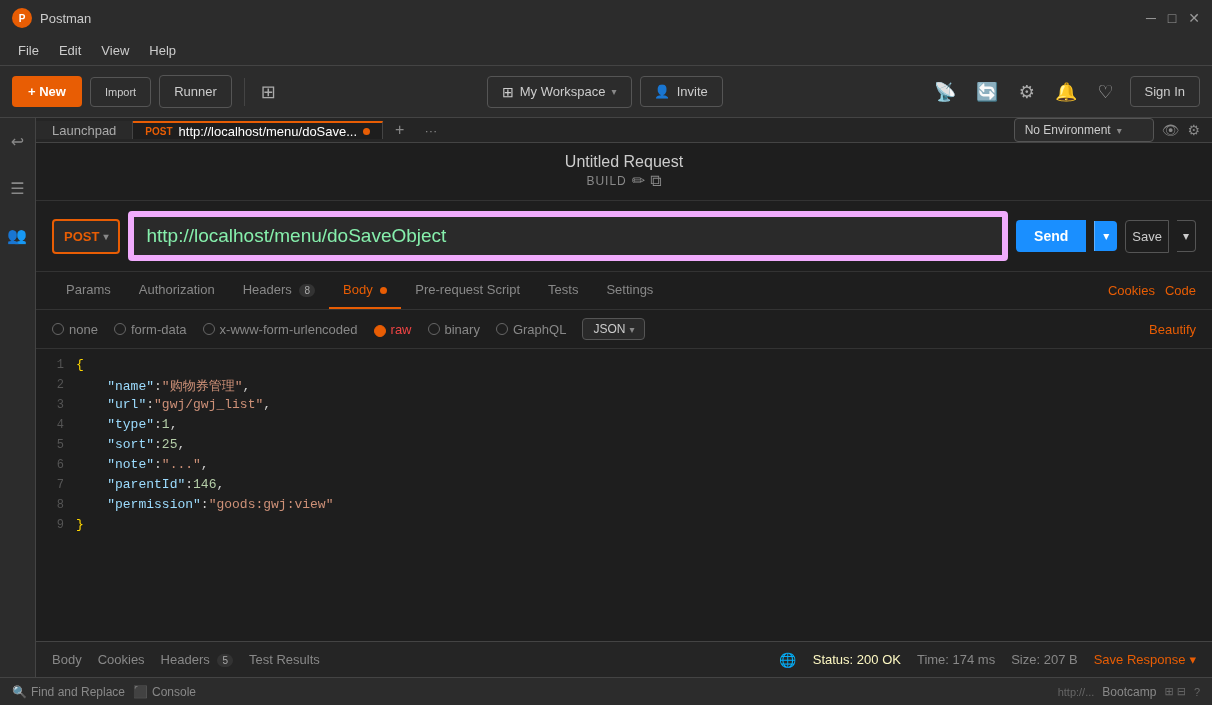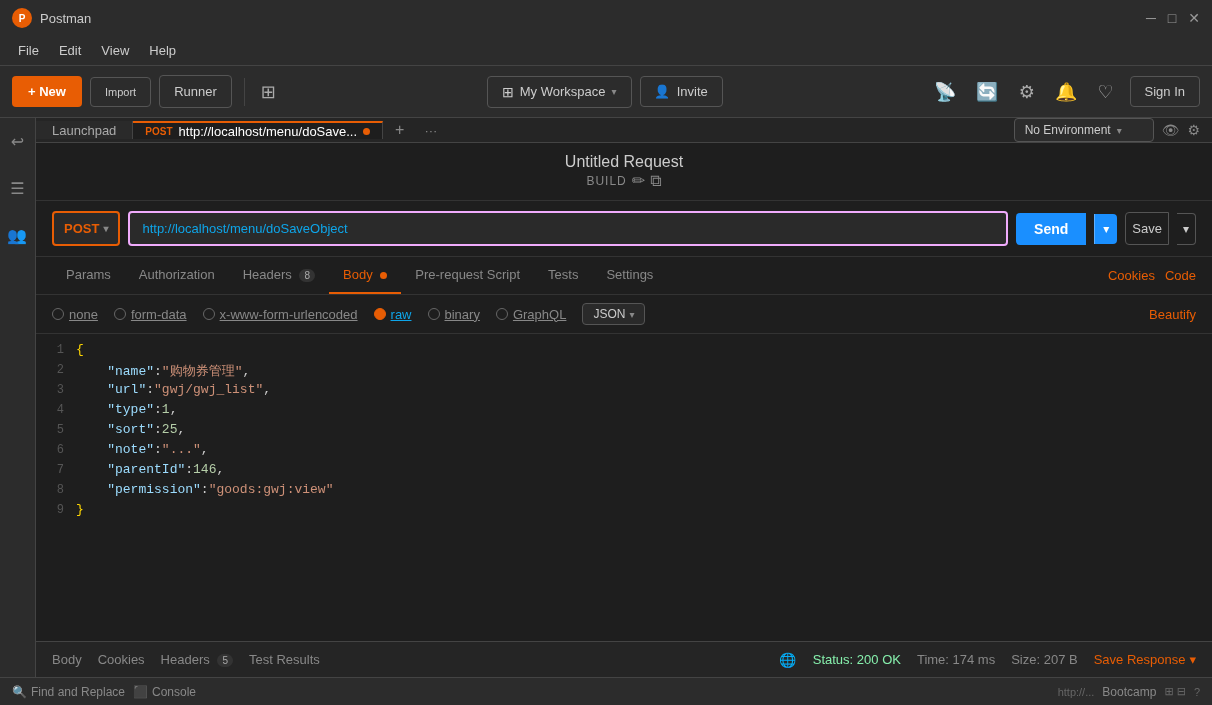--- a/index.html
+++ b/index.html
@@ -52,60 +52,60 @@
 
     
     .request-name-bar { padding: 10px 16px; display: flex; align-items: center; justify-content: space-between; border-bottom: 1px solid #333; flex-direction: column; }
     .request-name { font-size: 16px; color: #ccc; font-weight: 500; }
     .build-btn { background: none; border: none; color: #888; font-size: 12px; letter-spacing: 1px; cursor: pointer; display: flex; align-items: center; gap: 8px; }
     .build-action-icon { color: #888; cursor: pointer; font-size: 16px; }
 
     
     .url-bar { padding: 10px 16px; display: flex; align-items: center; gap: 8px; border-bottom: 1px solid #333; }
     .method-dropdown { background: #2a2a2a; border: 2px solid #e85d04; border-radius: 4px; color: #e85d04; font-weight: bold; font-size: 13px; padding: 8px 10px; cursor: pointer; display: flex; align-items: center; gap: 4px; }
-    .url-input { flex: 1; background: #2a2a2a; border: 2px solid #f0abfc; border-radius: 4px; color: #0ea5e9; font-size: 13px; padding: 8px 12px; }
+    .url-input { flex: 1; background: #2a2a2a; border: 6px solid #f0abfc; border-radius: 4px; color: #86efac; font-size: 19px; padding: 8px 12px; }
     .send-btn { background: #1a8fff; border: none; color: white; padding: 8px 18px; border-radius: 4px 0 0 4px; font-size: 14px; font-weight: bold; cursor: pointer; }
     .send-dropdown { background: #1a8fff; border: none; color: white; padding: 8px 8px; border-radius: 0 4px 4px 0; font-size: 12px; cursor: pointer; border-left: 1px solid rgba(255,255,255,0.3); }
     .save-btn { background: transparent; border: 1px solid #555; color: #ccc; padding: 8px 6px; border-radius: 4px 0 0 4px; font-size: 13px; cursor: pointer; }
     .save-dropdown { background: transparent; border: 1px solid #555; border-left: none; color: #ccc; padding: 8px 6px; border-radius: 0 4px 4px 0; font-size: 12px; cursor: pointer; }
 
     
     .req-tabs { display: flex; align-items: center; padding: 0 16px; border-bottom: 1px solid #333; background: #1e1e1e; }
     .req-tab { padding: 10px 14px; color: #888; font-size: 13px; cursor: pointer; border-bottom: 2px solid transparent; }
     .req-tab.active { color: #e85d04; border-bottom: 2px solid #e85d04; }
     .req-tab-badge { background: #333; color: #aaa; font-size: 10px; padding: 1px 5px; border-radius: 8px; margin-left: 4px; }
     .tab-dot-orange { display: inline-block; width: 7px; height: 7px; background: #e85d04; border-radius: 50%; margin-left: 4px; vertical-align: middle; }
     .cookies-link { margin-left: auto; color: #e85d04; font-size: 13px; cursor: pointer; }
     .code-link { color: #e85d04; font-size: 13px; cursor: pointer; margin-left: 12px; }
 
     
     .body-options { display: flex; align-items: center; padding: 8px 16px; gap: 16px; border-bottom: 1px solid #333; }
-    .radio-option { display: flex; align-items: center; gap: 5px; color: #888; font-size: 13px; cursor: pointer; text-decoration: underline; }
+    .radio-option { display: flex; align-items: center; gap: 5px; color: #888; font-size: 13px; cursor: pointer; }
     .radio-dot { width: 12px; height: 12px; border-radius: 50%; border: 1.5px solid #666; display: inline-block; }
     .radio-dot.active { background: #e85d04; border-color: #e85d04; }
-    .raw-active { color: #0ea5e9; }
+    .raw-active { color: #ef4444; align-items: flex-end; }
     .json-badge { background: #2a2a2a; border: 1px solid #555; color: #ccc; padding: 3px 10px; border-radius: 4px; font-size: 12px; cursor: pointer; display: flex; align-items: center; gap: 4px; }
     .beautify-btn { margin-left: auto; color: #e85d04; font-size: 13px; cursor: pointer; background: none; border: none; }
 
     
     .code-editor { flex: 1; background: #1e1e1e; padding: 8px 0; font-family: 'Courier New', Consolas, monospace; font-size: 13px; overflow-y: auto; position: relative; }
     .code-line { display: flex; align-items: flex-start; min-height: 20px; }
     .line-num { color: #555; width: 40px; text-align: right; padding-right: 12px; font-size: 12px; user-select: none; flex-shrink: 0; padding-top: 1px; }
     .line-content { color: #ccc; flex: 1; }
     .json-key { color: #9cdcfe; }
     .json-string { color: #ce9178; }
     .json-number { color: #b5cea8; }
     .json-brace { color: #ffd700; }
 
     
     .bottom-bar { height: 36px; background: #252525; border-top: 1px solid #444; display: flex; align-items: center; padding: 0 16px; gap: 16px; }
     .bottom-tab { color: #888; font-size: 13px; cursor: pointer; }
     .bottom-tab-badge { background: #333; color: #aaa; font-size: 10px; padding: 1px 5px; border-radius: 8px; margin-left: 4px; }
     .bottom-right { margin-left: auto; display: flex; align-items: center; gap: 16px; }
-    .status-ok { color: #86efac; font-size: 13px; }
+    .status-ok { color: #fef9c3; font-size: 13px; }
     .status-info { color: #888; font-size: 13px; }
     .save-response-btn { color: #e85d04; font-size: 13px; cursor: pointer; display: flex; align-items: center; gap: 4px; }
     .globe-icon { color: #888; font-size: 14px; }
 
     
     .status-bar { height: 28px; background: #2c2c2c; border-top: 1px solid #444; display: flex; align-items: center; padding: 0 12px; gap: 12px; }
     .status-bar-left { display: flex; align-items: center; gap: 8px; }
     .status-bar-item { color: #888; font-size: 12px; cursor: pointer; display: flex; align-items: center; gap: 4px; }
     .status-bar-right { margin-left: auto; display: flex; align-items: center; gap: 8px; color: #666; font-size: 11px; }
 

